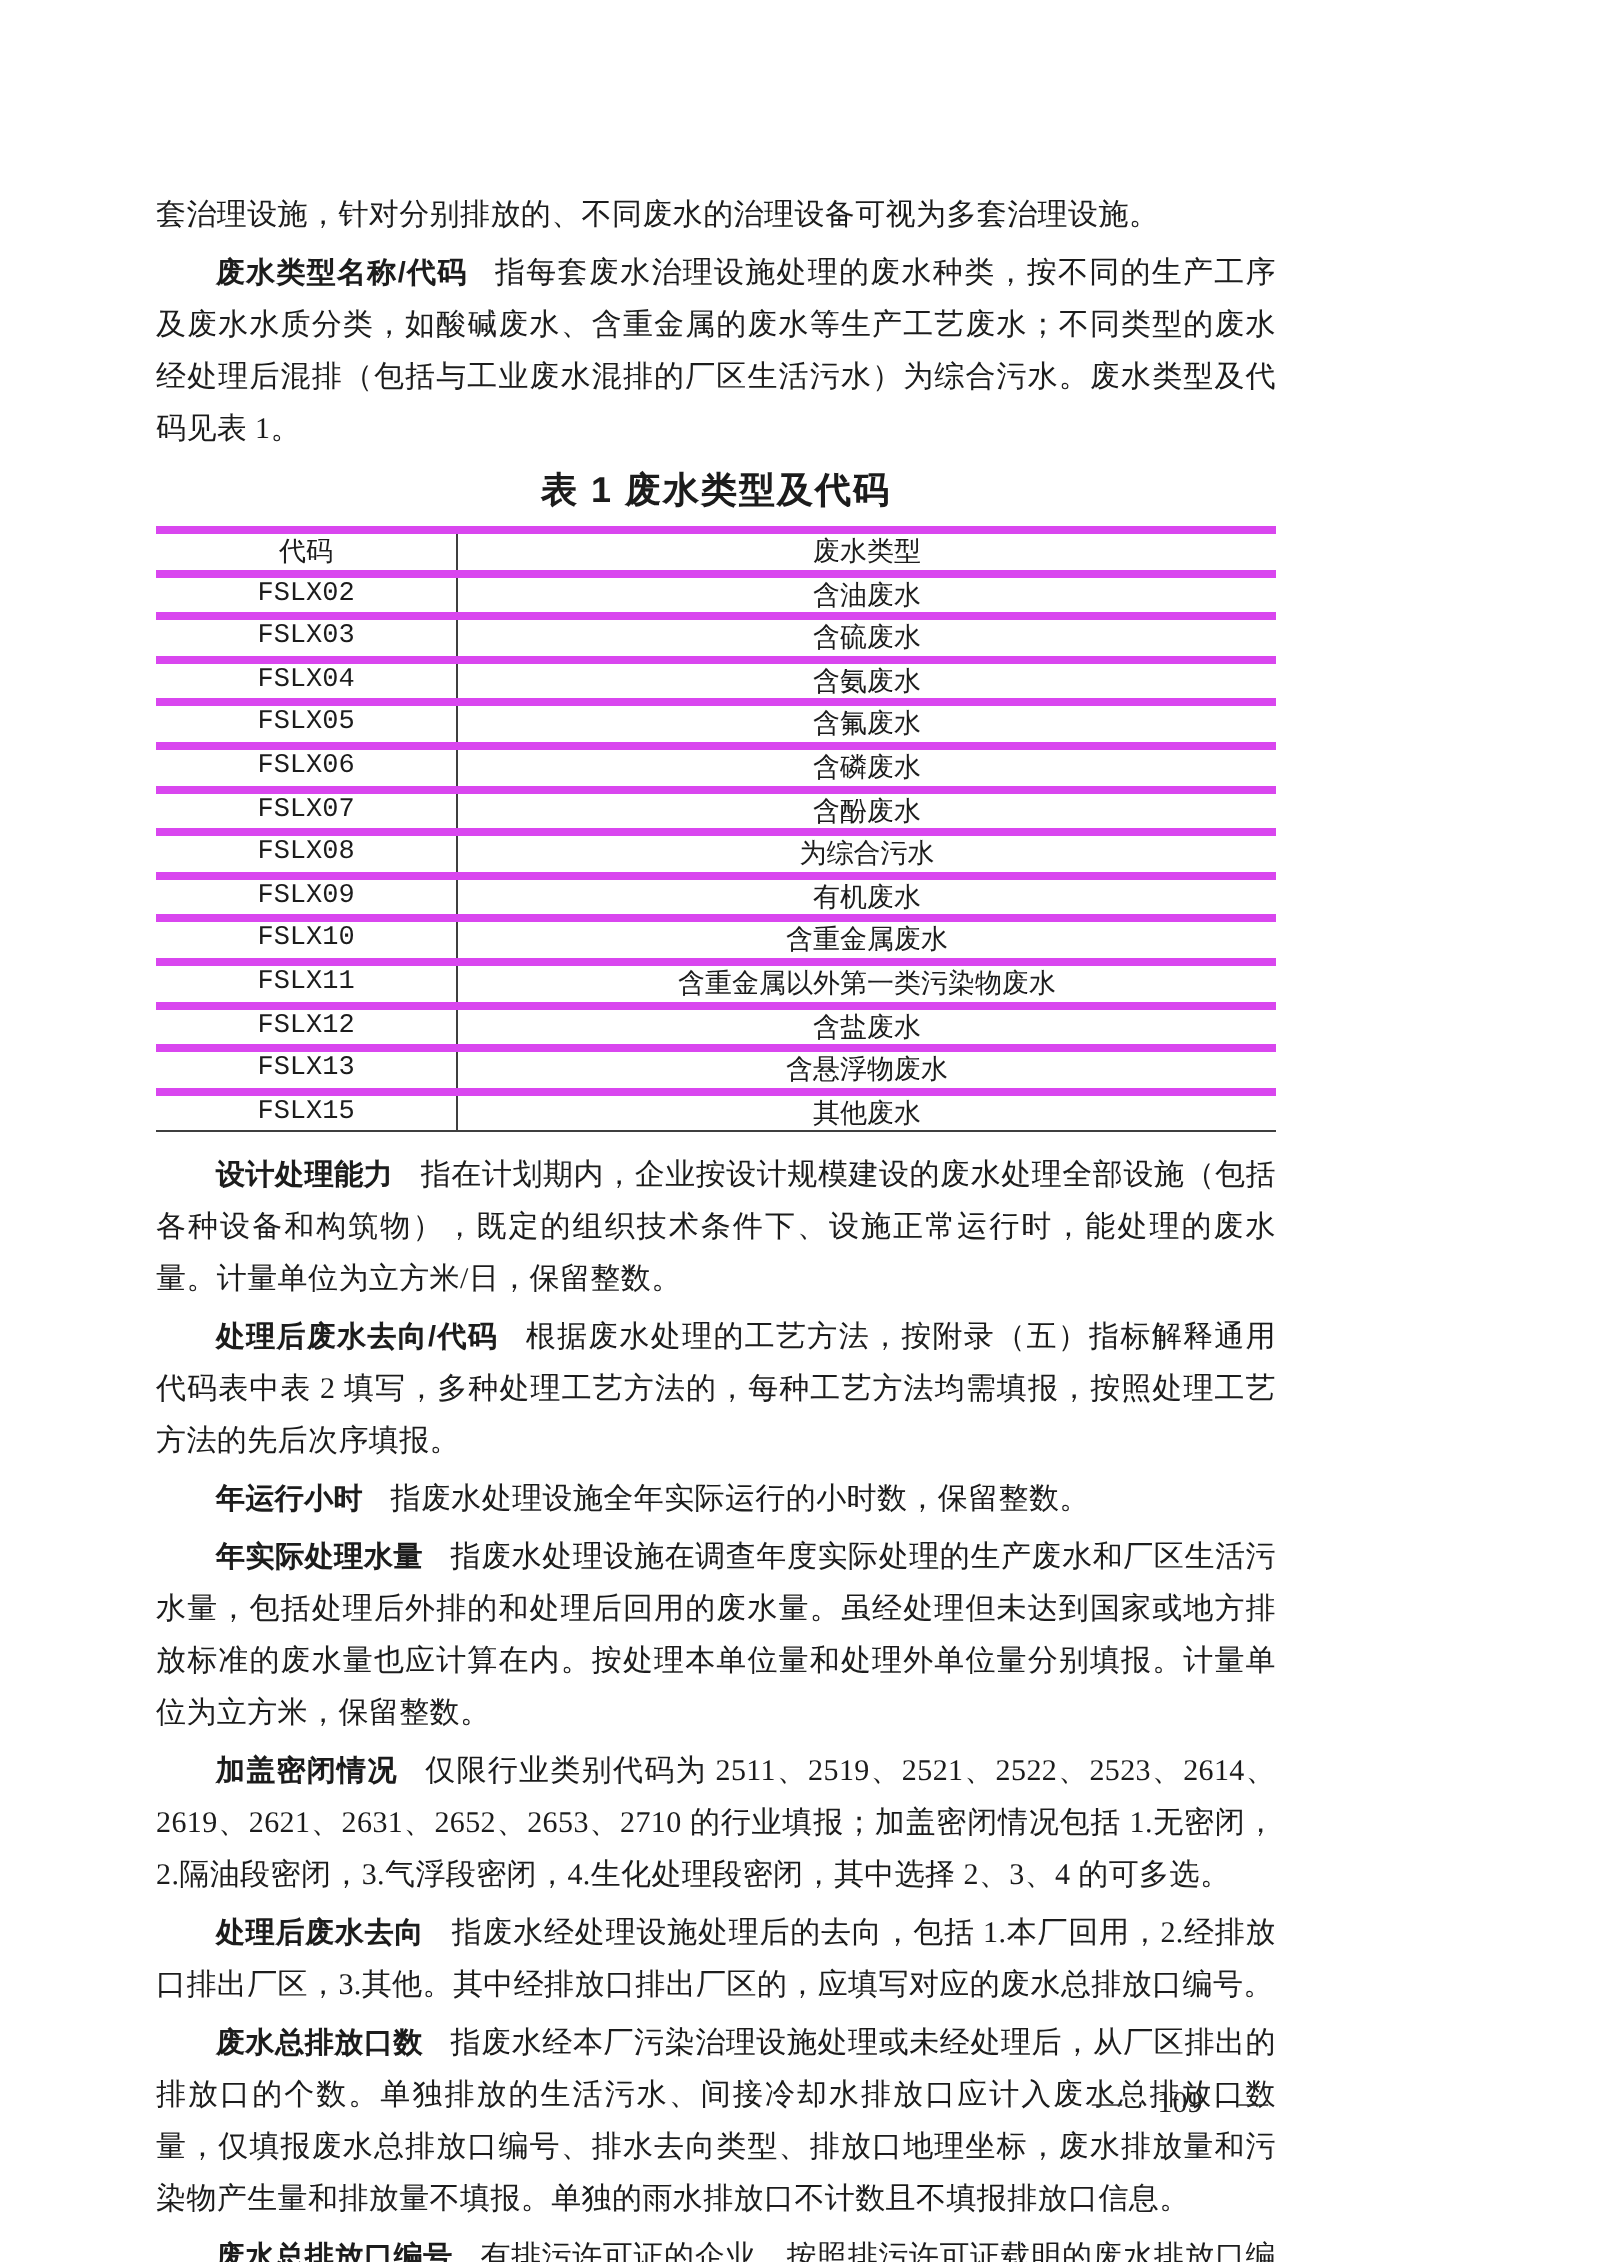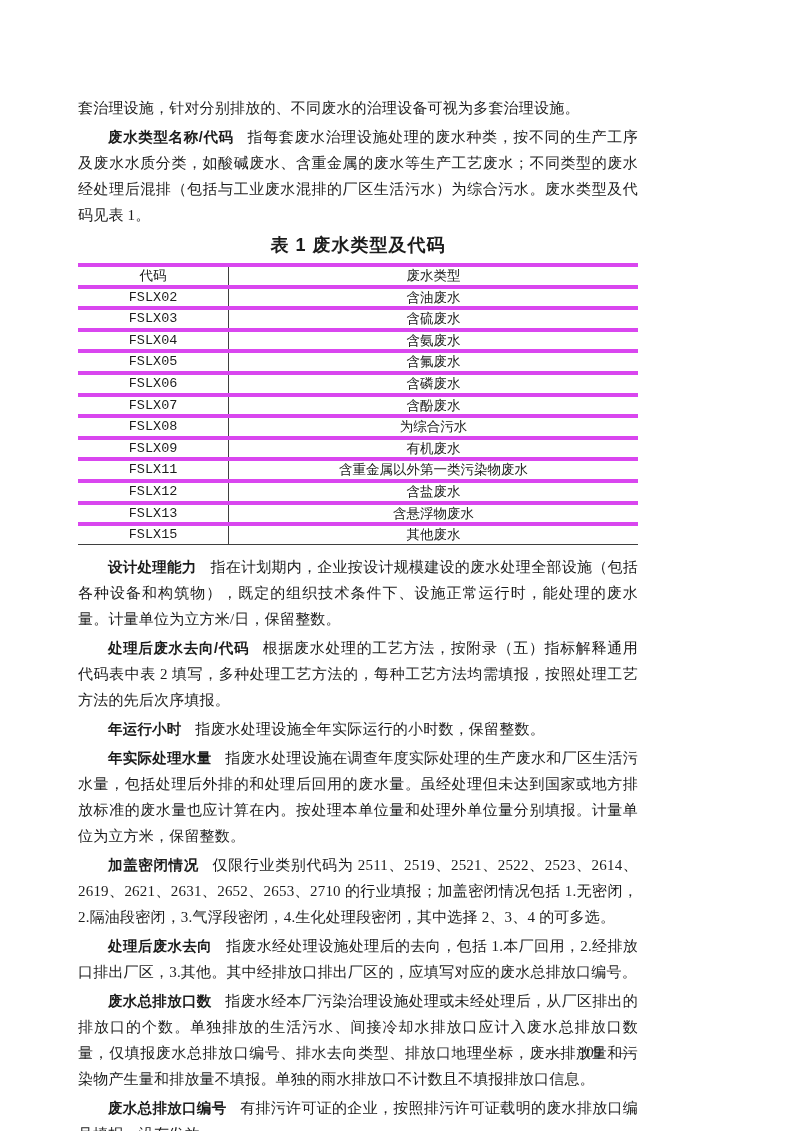--- a/index.html
+++ b/index.html
@@ -136,20 +136,24 @@
         </tr>
         <tr>
           <td class="code-cell">FSLX08</td>
           <td>为综合污水</td>
         </tr>
         <tr>
           <td class="code-cell">FSLX09</td>
           <td>有机废水</td>
         </tr>
         <tr>
+          <td class="code-cell">FSLX10</td>
+          <td>含重金属废水</td>
+        </tr>
+        <tr>
           <td class="code-cell">FSLX11</td>
           <td>含重金属以外第一类污染物废水</td>
         </tr>
         <tr>
           <td class="code-cell">FSLX12</td>
           <td>含盐废水</td>
         </tr>
         <tr>
           <td class="code-cell">FSLX13</td>
           <td>含悬浮物废水</td>

